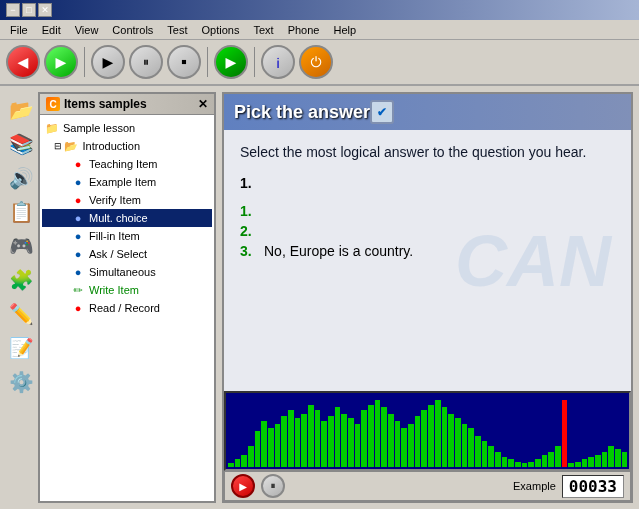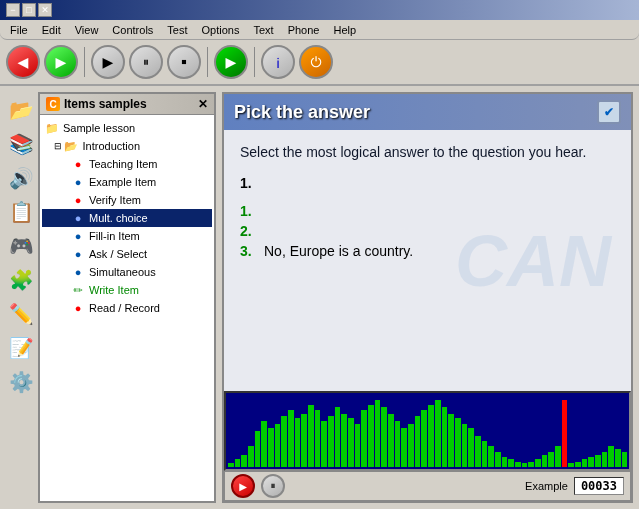--- a/index.html
+++ b/index.html
@@ -41,21 +41,20 @@
 
     
     .menu-bar {
       background: #d4d0c8;
       display: flex;
       gap: 2px;
       padding: 2px 4px;
       border-bottom: 1px solid #a0a0a0;
       height: 20px;
       align-items: center;
-      border-radius: 7px;
     }
     .menu-item {
       padding: 1px 6px;
       font-size: 11px;
       cursor: pointer;
       color: #000;
     }
 
     
     .toolbar {
@@ -156,22 +155,21 @@
       justify-content: center;
       font-size: 11px;
       flex-shrink: 0;
     }
     .tree-item-indent { padding-left: 16px; }
     .content-header {
       background: linear-gradient(to right, #6080c0, #8090b8);
       padding: 6px 10px;
       display: flex;
       align-items: center;
-      justify-content: space-between;
-      gap: 21px;
+      justify-content: flex-start;
     }
     .content-title {
       color: white;
       font-size: 18px;
       font-weight: bold;
       text-shadow: 1px 1px 2px #000;
     }
     .check-icon {
       width: 24px;
       height: 24px;
@@ -279,21 +277,21 @@
     .spacer { flex: 1; }
     .example-label {
       font-size: 11px;
       color: #000;
     }
     .time-display {
       background: white;
       border: 1px inset #888;
       padding: 1px 6px;
       font-family: monospace;
-      font-size: 12px;
+      font-size: 16px;
       font-weight: bold;
     }
   </style>
 </head>
 <body>
 
 <div class="title-bar">
   <div class="title-bar-buttons">
     <div class="title-btn">−</div>
     <div class="title-btn">□</div>

